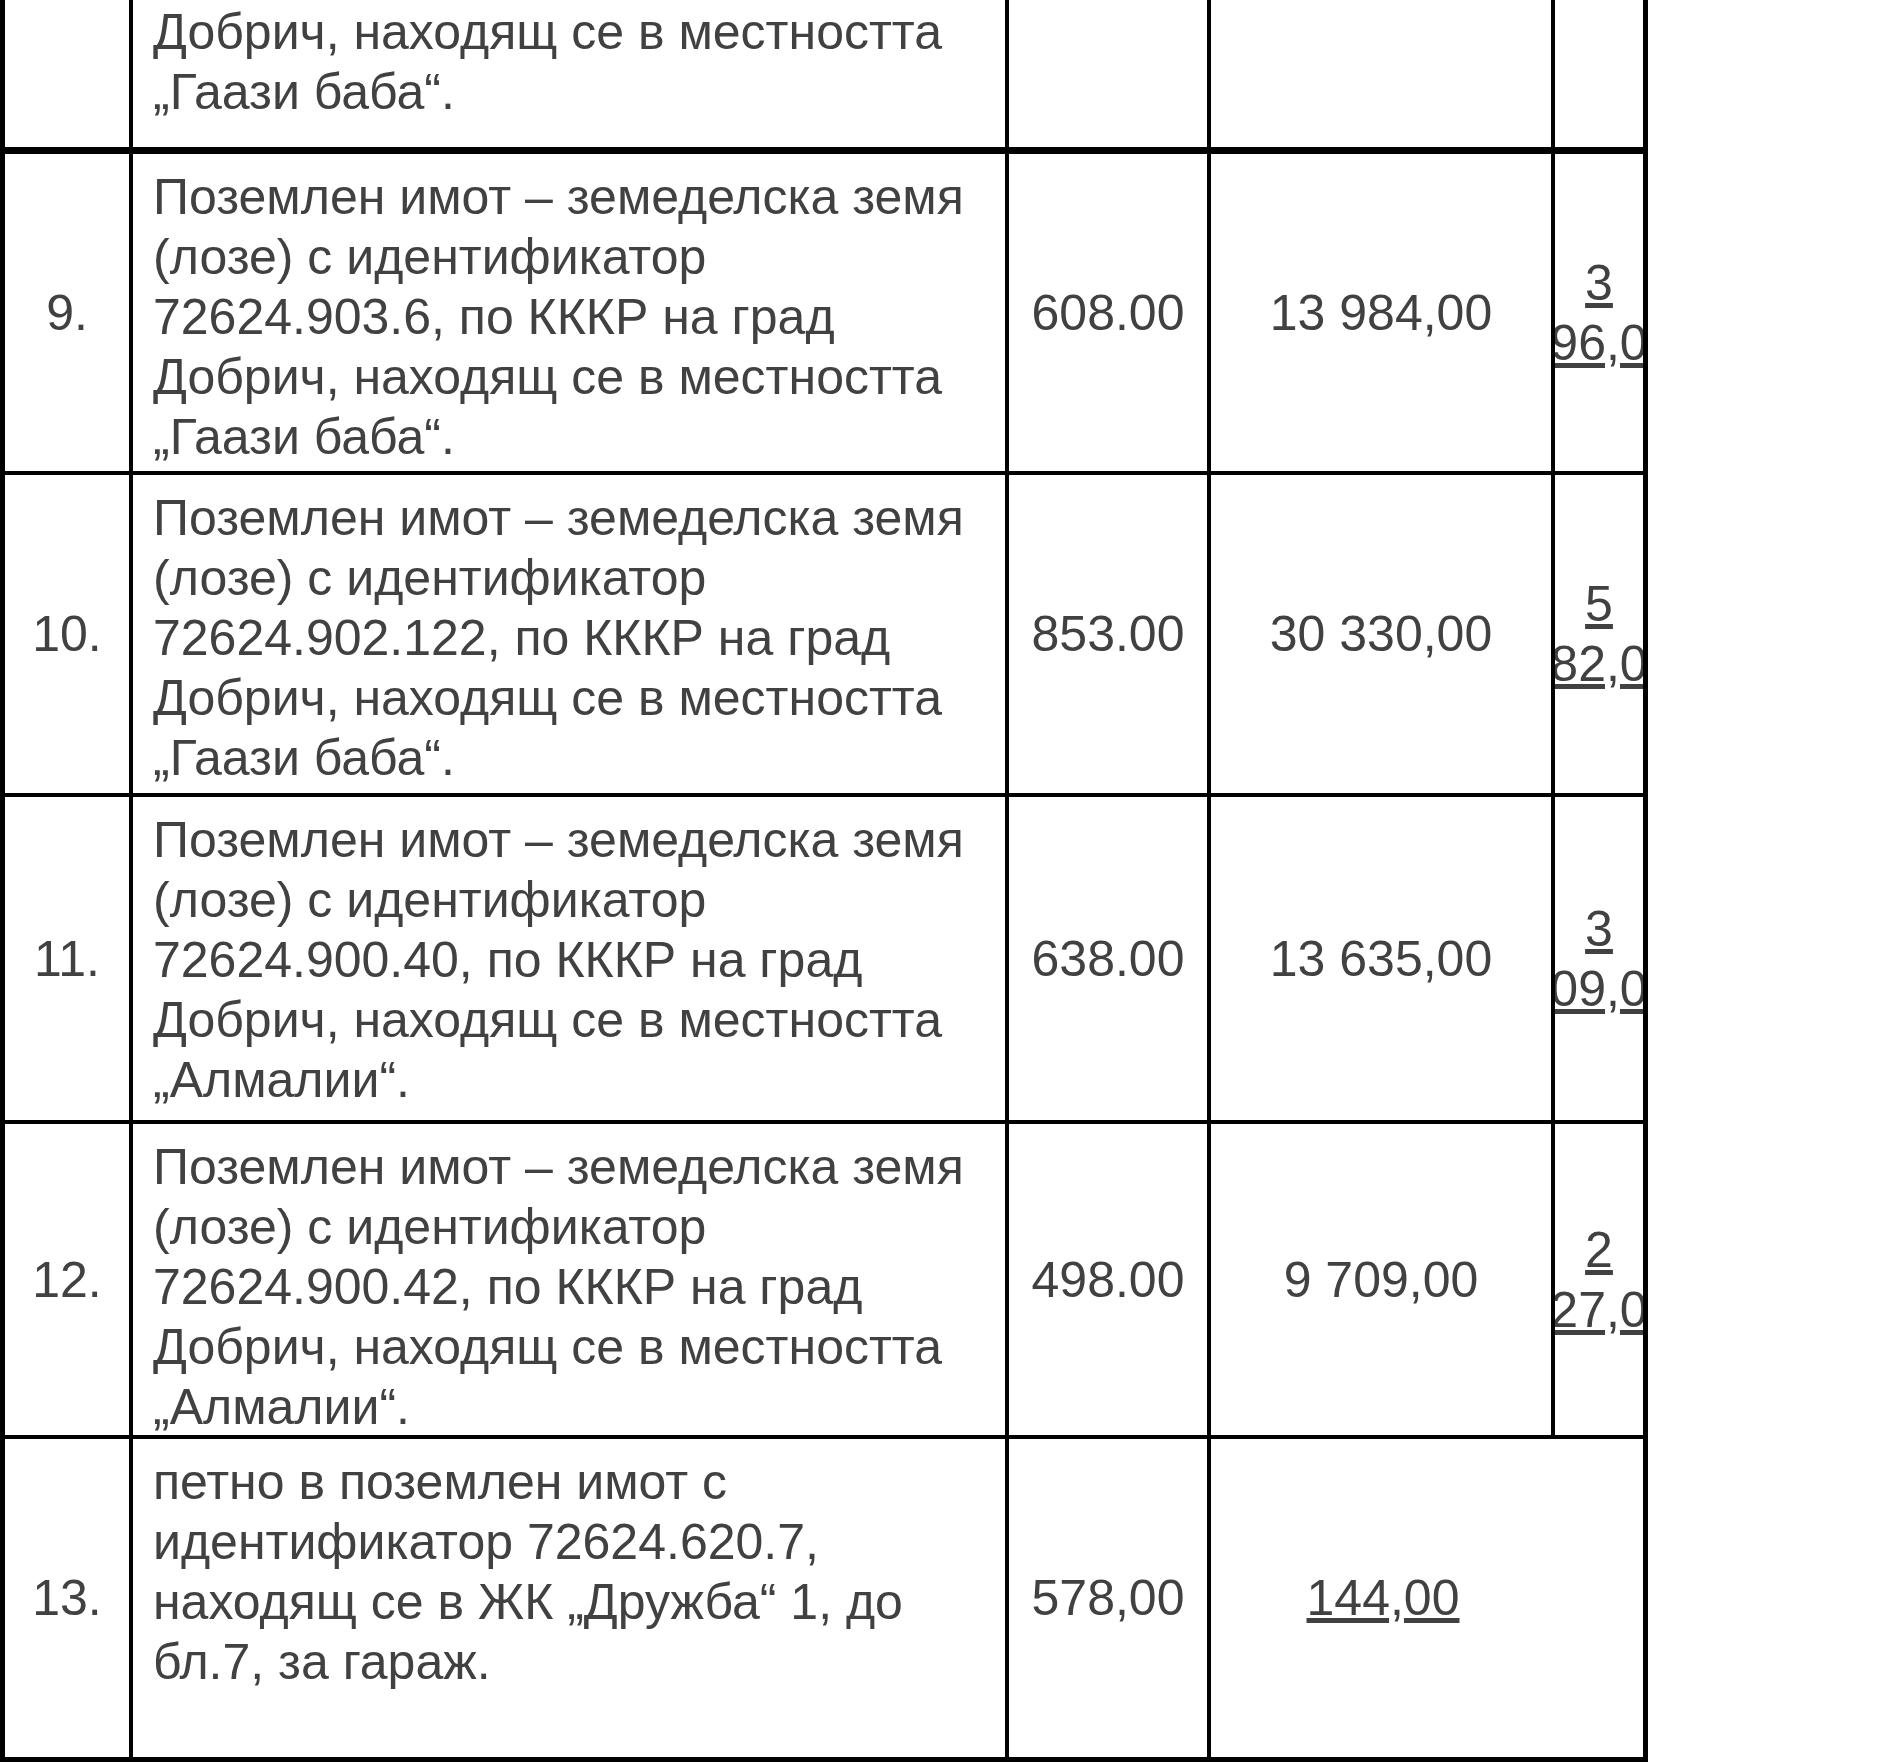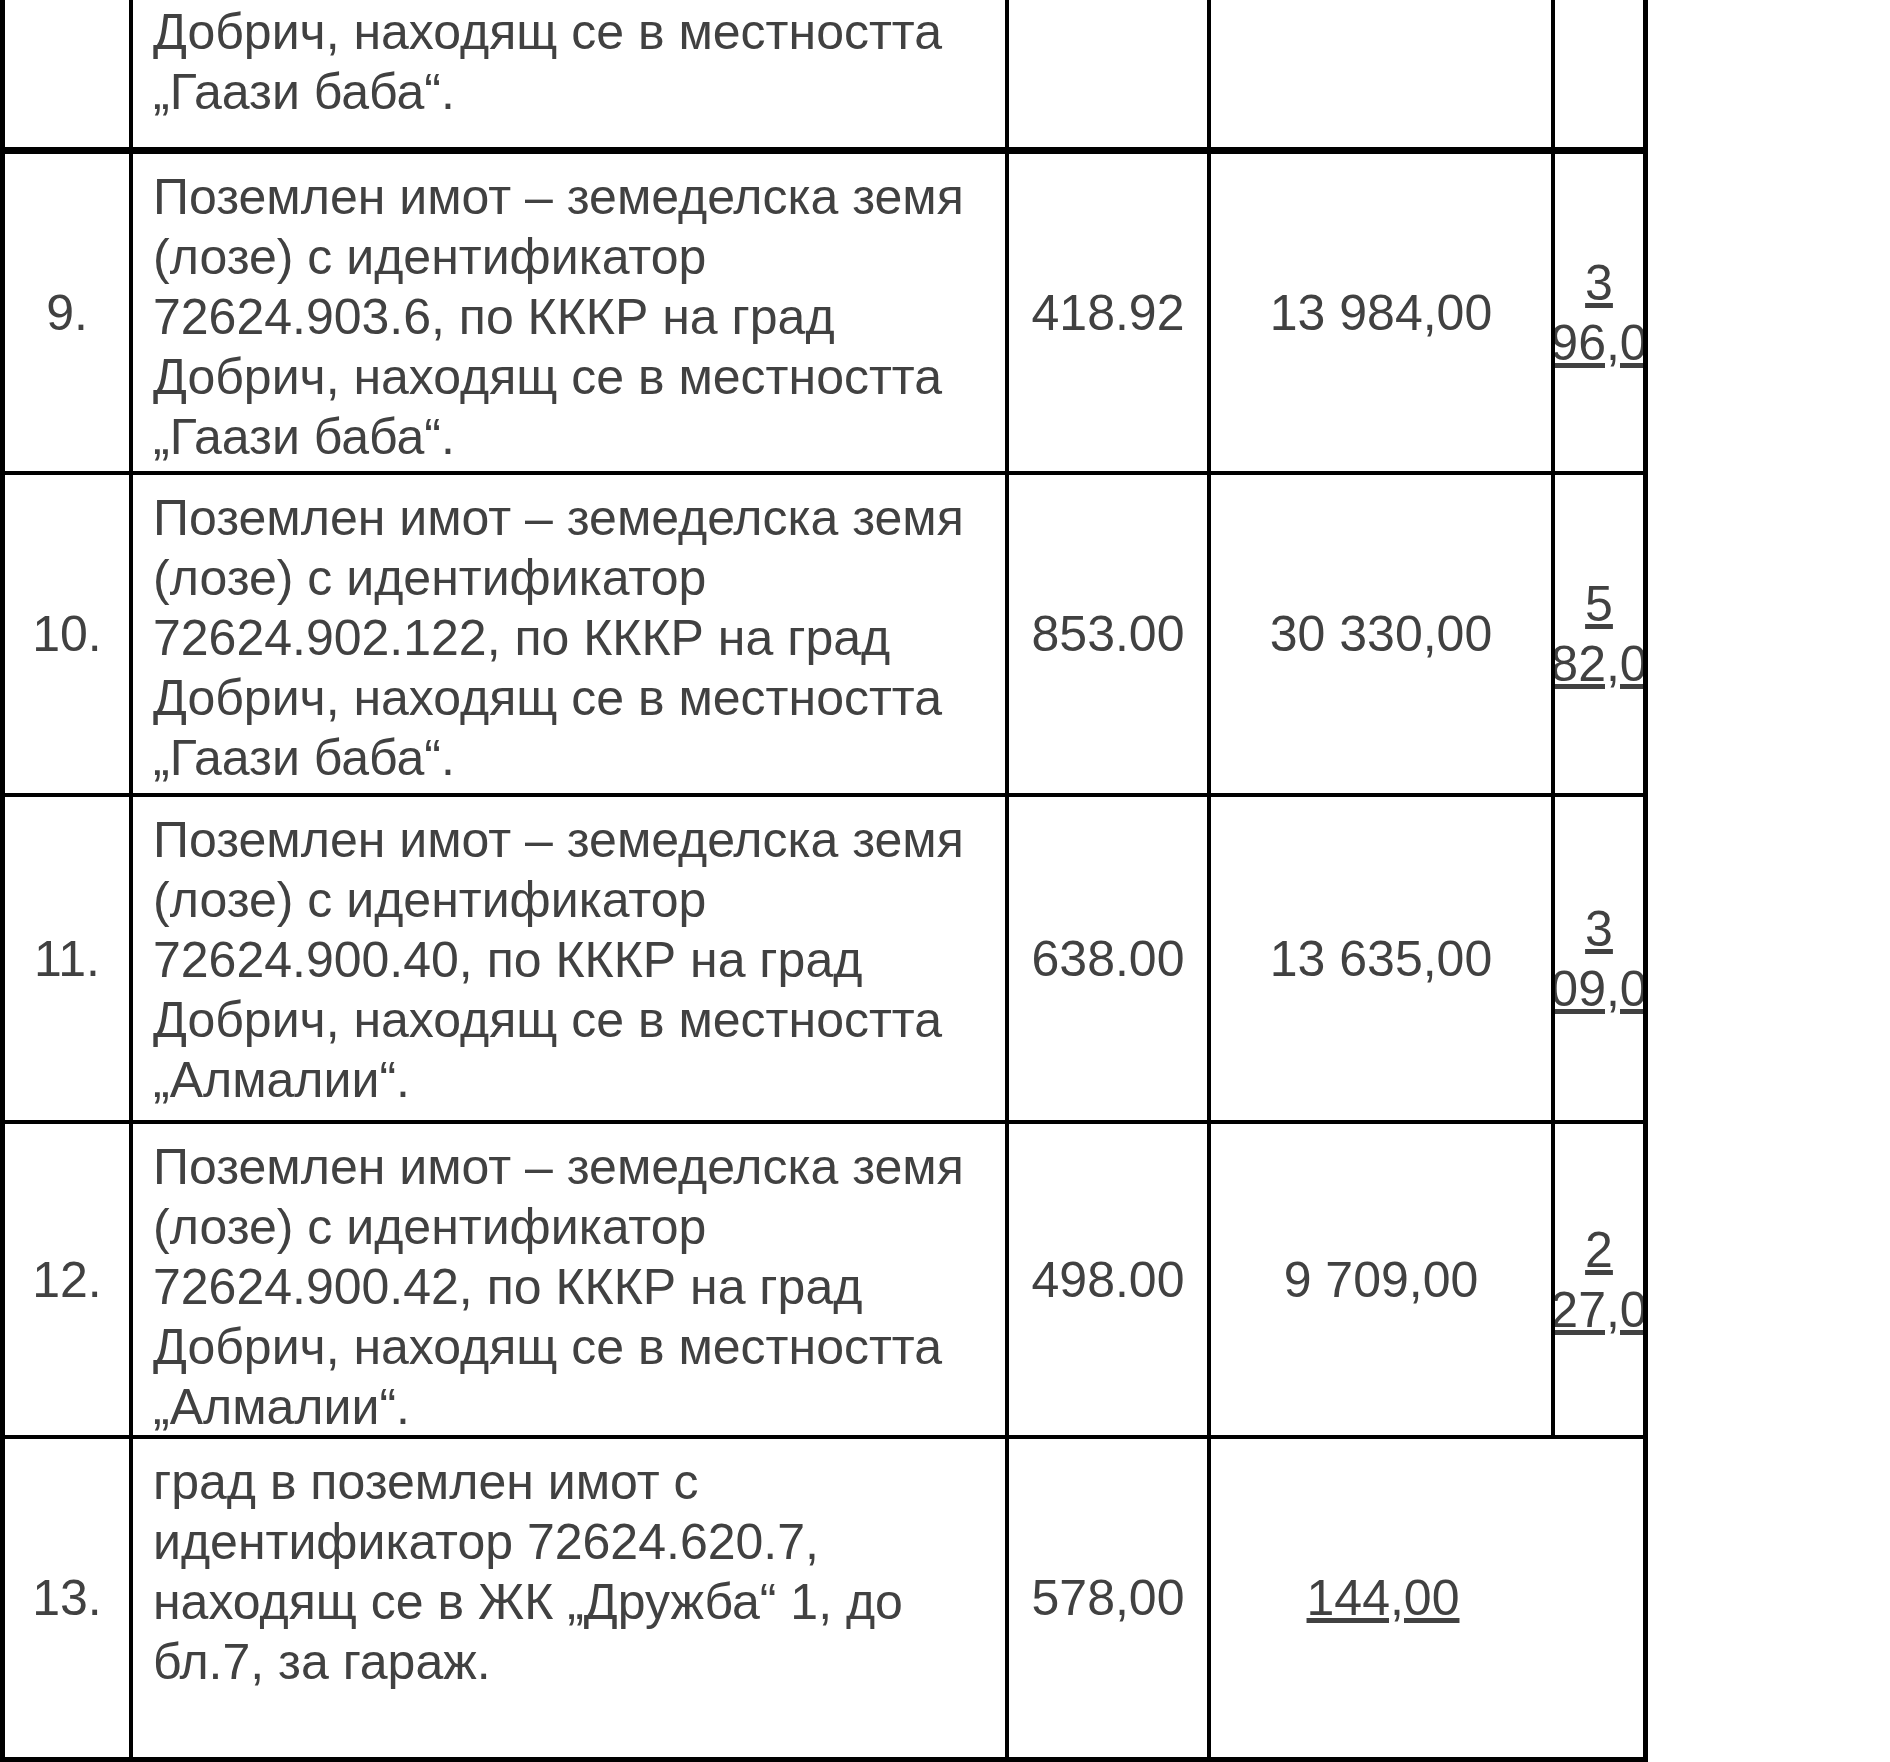--- a/index.html
+++ b/index.html
@@ -71,21 +71,21 @@
 
   <div class="row r9">
     <div class="cell num">9.</div>
     <div class="cell desc">
       <div class="line">Поземлен имот – земеделска земя</div>
       <div class="line">(лозе) с идентификатор</div>
       <div class="line">72624.903.6, по КККР на град</div>
       <div class="line">Добрич, находящ се в местността</div>
       <div class="line">„Гаази баба“.</div>
     </div>
-    <div class="cell val">418.92</div>
+    <div class="cell val">608.00</div>
     <div class="cell val">13 984,00</div>
     <div class="cell val">3 496,00</div>
   </div>
 
   <div class="row r10">
     <div class="cell num">10.</div>
     <div class="cell desc">
       <div class="line">Поземлен имот – земеделска земя</div>
       <div class="line">(лозе) с идентификатор</div>
       <div class="line">72624.902.122, по КККР на град</div>
@@ -121,21 +121,21 @@
       <div class="line">„Алмалии“.</div>
     </div>
     <div class="cell val">498.00</div>
     <div class="cell val">9 709,00</div>
     <div class="cell val">2 427,00</div>
   </div>
 
   <div class="row r13">
     <div class="cell num">13.</div>
     <div class="cell desc">
-      <div class="line">град в поземлен имот с</div>
+      <div class="line">петно в поземлен имот с</div>
       <div class="line">идентификатор 72624.620.7,</div>
       <div class="line">находящ се в ЖК „Дружба“ 1, до</div>
       <div class="line">бл.7, за гараж.</div>
     </div>
     <div class="cell val">578,00</div>
     <div class="cell val">144,00</div>
   </div>
 
 </div>
 

